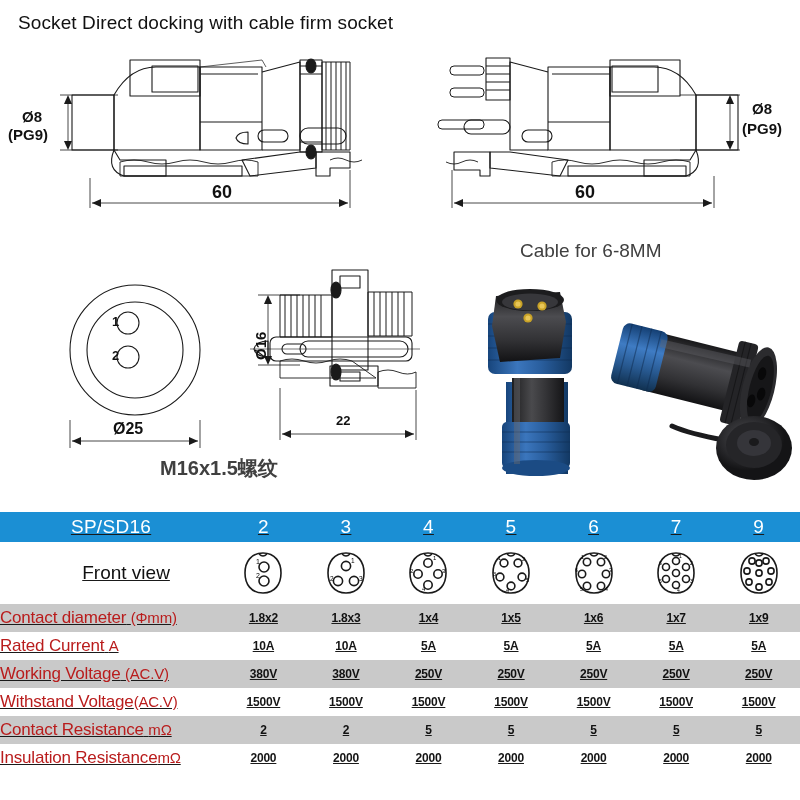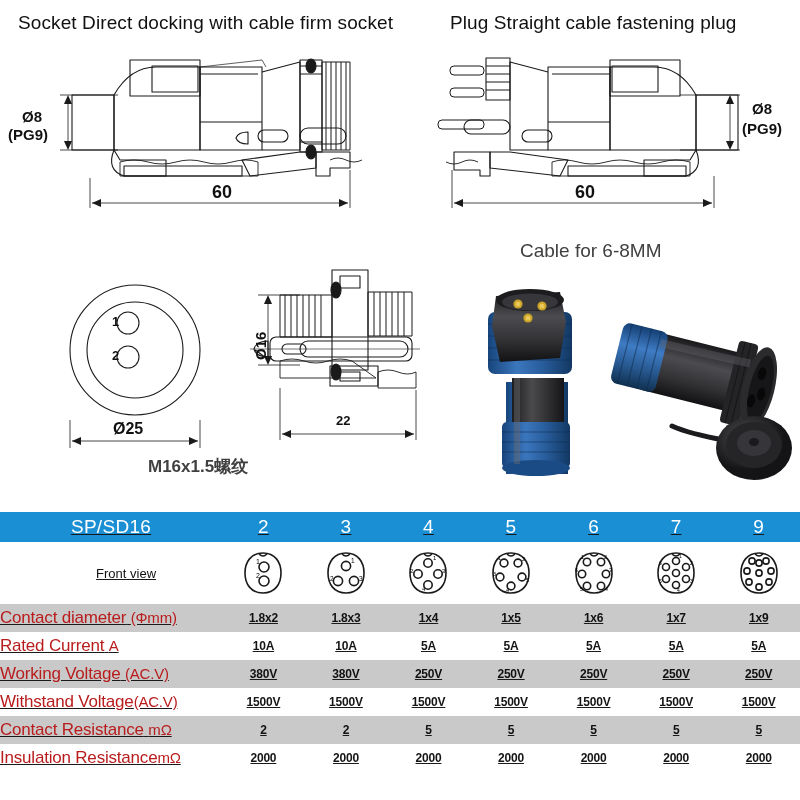--- a/index.html
+++ b/index.html
@@ -29,21 +29,21 @@
   #hdr-socket { left: 18px;  top: 12px; }
   #hdr-plug   { left: 450px; top: 12px; }
 
   .caption {
     position: absolute;
     font-size: 19px;
     color: #404040;
     white-space: nowrap;
   }
   #cap-cable  { left: 520px; top: 240px; }
-  #cap-thread { left: 148px; top: 455px; font-weight: bold; font-size: 17px; }
+  #cap-thread { left: 160px; top: 455px; font-weight: bold; font-size: 20px; }
 
   
   .dim {
     position: absolute;
     font-size: 15px;
     font-weight: bold;
     color: #111;
     white-space: nowrap;
   }
   .dim.small { font-size: 13px; }
@@ -92,21 +92,21 @@
     color: #ffffff;
     font-size: 19px;
     letter-spacing: .3px;
     background: #1b8fd4;
   }
   tr.head-row th.model { font-size: 19px; }
 
   
   tr.front-row { height: 62px; background: #ffffff; }
   tr.front-row td.lbl-cell {
-    font-size: 13px;
+    font-size: 19px;
     color: #111;
     text-align: center;
     padding-left: 30px;
   }
   tr.front-row td.pin-cell { text-align: center; }
   tr.front-row svg { display: inline-block; vertical-align: middle; }
 
   
   tr.data-row { height: 28px; }
   tr.data-row.shaded { background: #c9c9c9; }
@@ -130,21 +130,20 @@
     letter-spacing: -.2px;
   }
   tr.data-row.shaded td.val { color: #111; }
 </style>
 </head>
 <body>
 
 <div class="page">
 
   <div class="hdr" id="hdr-socket">Socket  Direct docking with cable firm socket</div>
-  <div class="hdr" id="hdr-plug">Plug  Straight cable fastening plug</div>
 
   <div class="draw">
     <svg width="800" height="512" viewBox="0 0 800 512">
       <g fill="none" stroke="#1a1a1a" stroke-width="1.1" stroke-linejoin="round">
 
         <g>
 
           <rect x="72" y="95" width="42" height="55"></rect>
 
           <path d="M114 95 q16 -28 42 -28 L200 67 L200 150 q-50 0 -86 0 Z"></path>

